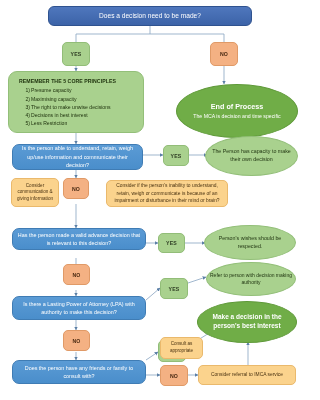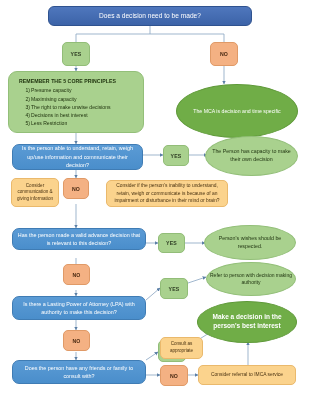--- a/index.html
+++ b/index.html
@@ -147,20 +147,21 @@
   </div>
 
   <div class="node chip yes" style="left:62px;top:42px;width:28px;height:24px;">
     <span>YES</span>
   </div>
   <div class="node chip no" style="left:210px;top:42px;width:28px;height:24px;">
     <span>NO</span>
   </div>
 
   <div class="node ell ell-dark" style="left:176px;top:84px;width:122px;height:54px;flex-direction:column;">
+    <span>End of Process</span>
     <span class="sub">The MCA is decision and time specific</span>
   </div>
 
   <div class="node panel" style="left:8px;top:71px;width:136px;height:62px;">
     <span class="phead">REMEMBER THE 5 CORE PRINCIPLES</span>
     <ol>
       <li>
           <span class="num">1)</span>
           <span>Presume capacity</span>
         </li>

